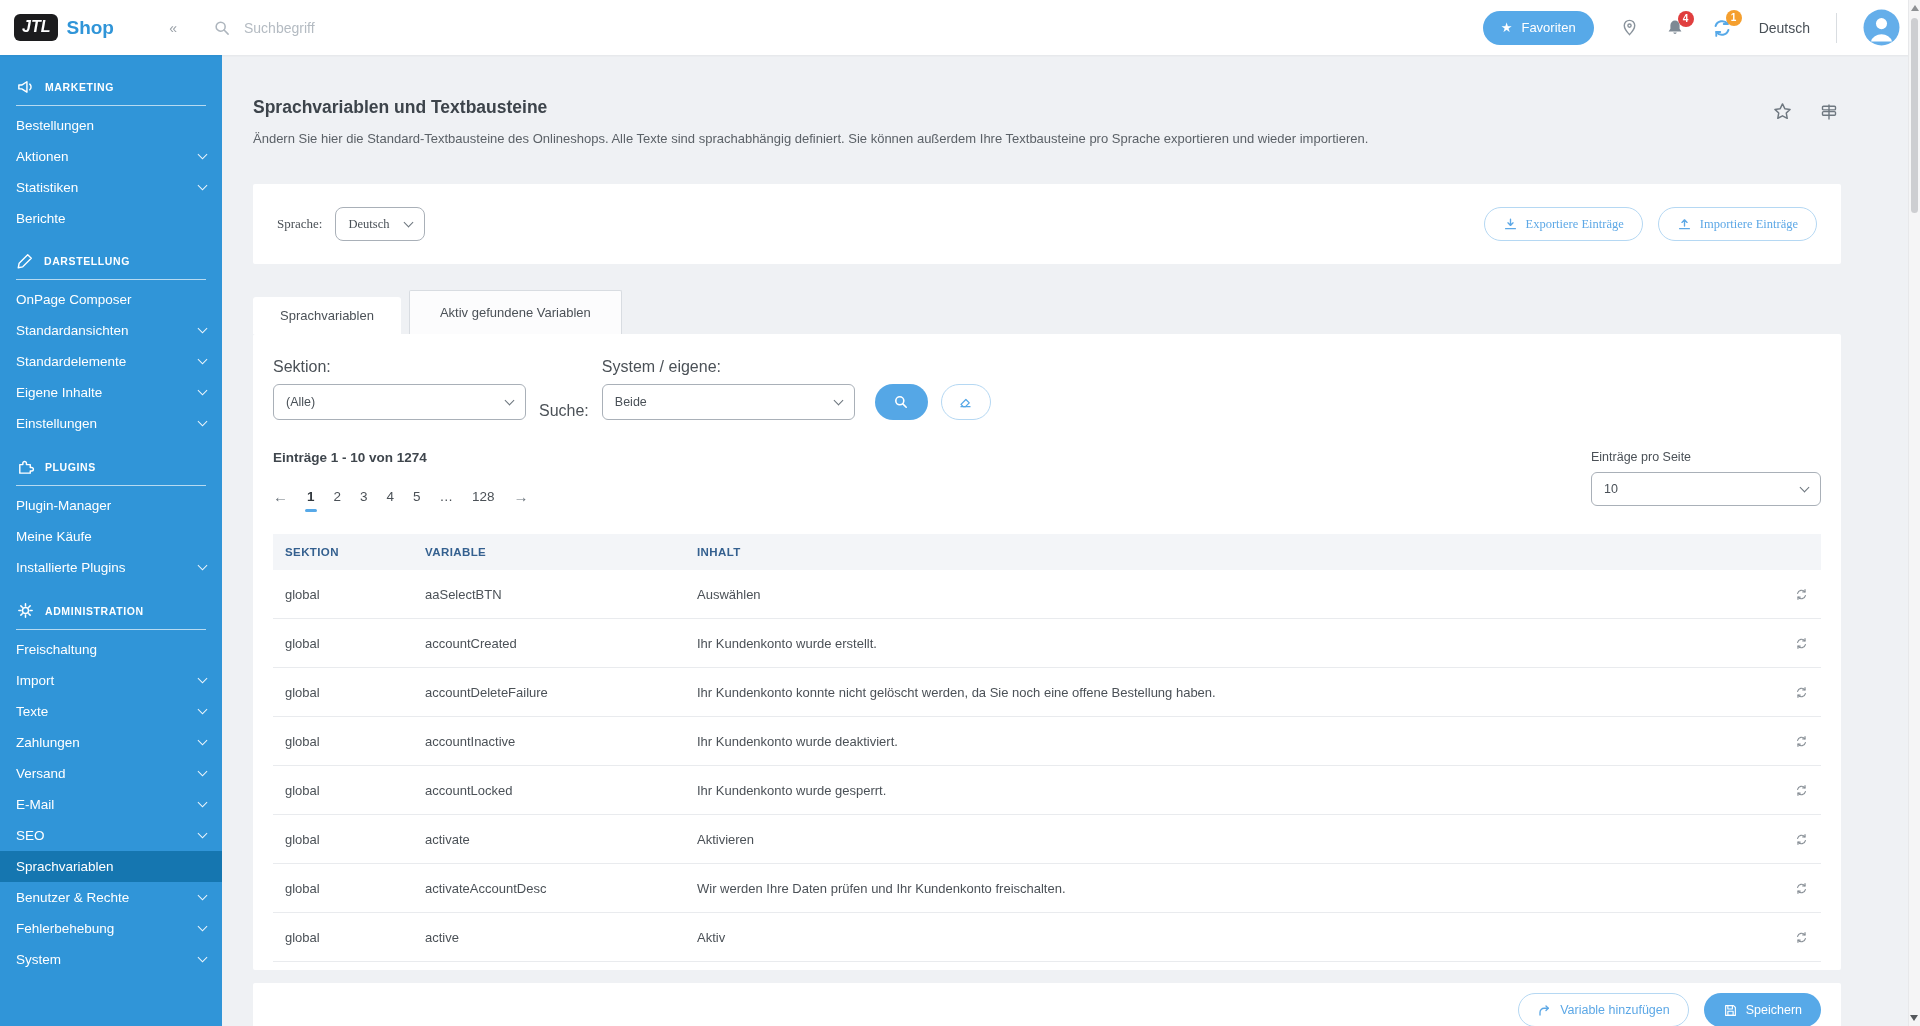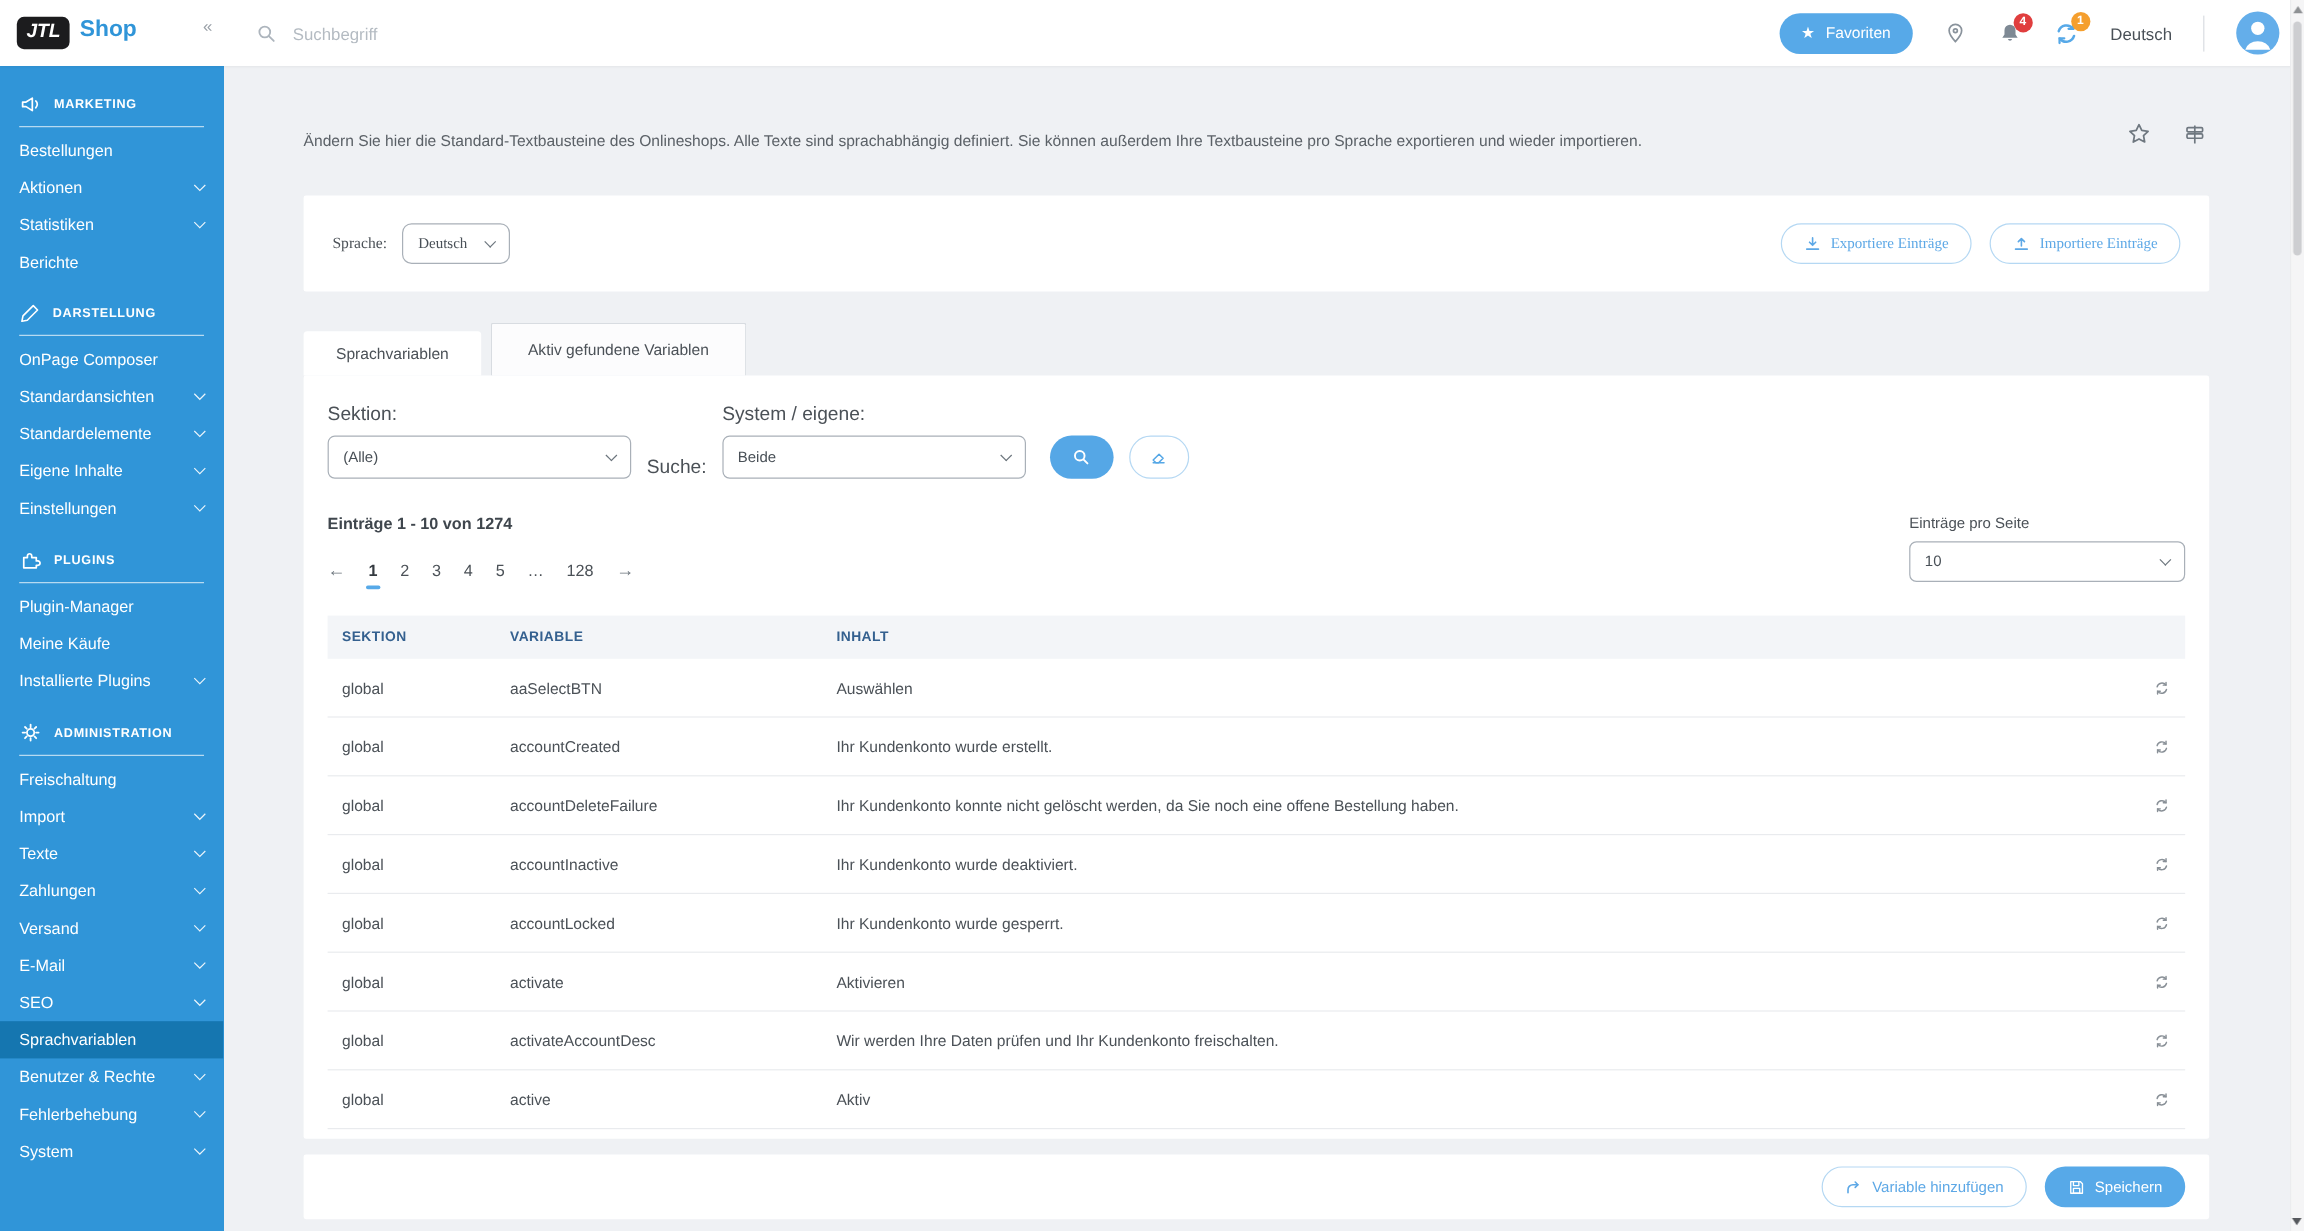--- a/index.html
+++ b/index.html
@@ -7,21 +7,21 @@
   body {
     width:1920px; height:1026px; overflow:hidden;
     font-family:"Liberation Sans","DejaVu Sans",sans-serif;
     background:#eff1f4; color:#4b5157; font-size:13px;
   }
   svg { display:block; }
 
   
   .topbar { position:fixed; top:0; left:0; width:1920px; height:55px; background:#fff;
     display:flex; align-items:center; z-index:10; box-shadow:0 1px 2px rgba(0,0,0,.05); }
-  .logo-area { flex:0 0 187px; display:flex; padding-left:14px; gap:8px; }
+  .logo-area { flex:0 0 187px; display:flex; align-items:center; padding-left:14px; gap:8px; }
   .logo-badge { background:#1c1c1e; color:#fff; font-weight:bold; font-style:italic;
     border-radius:6px; padding:4px 8px 5px; font-size:16px; cursor:pointer; }
   .logo-text { color:#3095d8; font-weight:bold; font-size:19px; }
   .collapse { margin-left:auto; margin-right:10px; color:#9aa1a8; font-size:14px; cursor:pointer; }
   .topsearch { display:flex; align-items:center; gap:11px; padding-left:26px; flex:1; }
   .topsearch input { border:none; outline:none; font-size:14px; color:#495057; width:320px; background:transparent; }
   .topsearch input::placeholder { color:#b4bbc2; }
   .top-right { display:flex; align-items:center; gap:26px; padding-right:20px; }
   .fav-btn { background:#57a9e8; color:#fff; border:none; border-radius:17px; height:34px;
     padding:0 18px; font-size:13px; display:flex; align-items:center; gap:9px; cursor:pointer;
@@ -31,21 +31,21 @@
   .tbadge { position:absolute; top:-7px; right:-9px; min-width:16px; height:16px; border-radius:8px;
     color:#fff; font-size:10px; font-weight:bold; display:flex; align-items:center; justify-content:center;
     padding:0 4px; }
   .tbadge.red { background:#e03e3e; }
   .tbadge.orange { background:#f59f2e; }
   .lang { font-size:14px; color:#495057; cursor:pointer; }
   .tdivider { width:1px; height:30px; background:#d9dde1; }
   .avatar { cursor:pointer; }
 
   
-  .sidebar { position:fixed; top:55px; left:0; bottom:0; width:186px; background:#3095d8;
+  .sidebar { position:fixed; top:55px; left:0; bottom:0; width:222px; background:#3095d8;
     color:#fff; padding-top:4px; z-index:5; }
   .sec { margin-top:8px; }
   .sec-head { display:flex; align-items:center; gap:10px; margin:0 16px; padding:10px 0 9px;
     border-bottom:1px solid rgba(255,255,255,.65); }
   .sec-title { font-size:10.5px; font-weight:bold; letter-spacing:.6px; }
   .sec-items { padding-top:4px; }
   .nav-item { display:flex; align-items:center; justify-content:space-between;
     padding:8px 16px; font-size:13.5px; cursor:pointer; }
   .nav-item.active { background:#1576b0; }
   .chev { width:7px; height:7px; border-right:1.6px solid rgba(255,255,255,.9);
@@ -331,20 +331,21 @@
   </div>
       </div>
   </div>
 </aside>
 
 <main>
   <div class="container">
 
     <div class="page-head">
       <div>
+        <h1>Sprachvariablen und Textbausteine</h1>
         <p class="page-desc">Ändern Sie hier die Standard-Textbausteine des Onlineshops. Alle Texte sind sprachabhängig definiert. Sie können außerdem Ihre Textbausteine pro Sprache exportieren und wieder importieren.</p>
       </div>
       <div class="page-actions">
         <span>
           <svg width="21" height="21" viewBox="0 0 20 20" fill="none" stroke="#6f7880" stroke-width="1.4" stroke-linejoin="round">
             <path d="M10 2.8l2.2 4.5 5 .7-3.6 3.5.9 5L10 14.1l-4.5 2.4.9-5L2.8 8l5-.7z"></path>
           </svg>
         </span>
         <span>
           <svg width="20" height="20" viewBox="0 0 20 20" fill="none" stroke="#6f7880" stroke-width="1.4">

